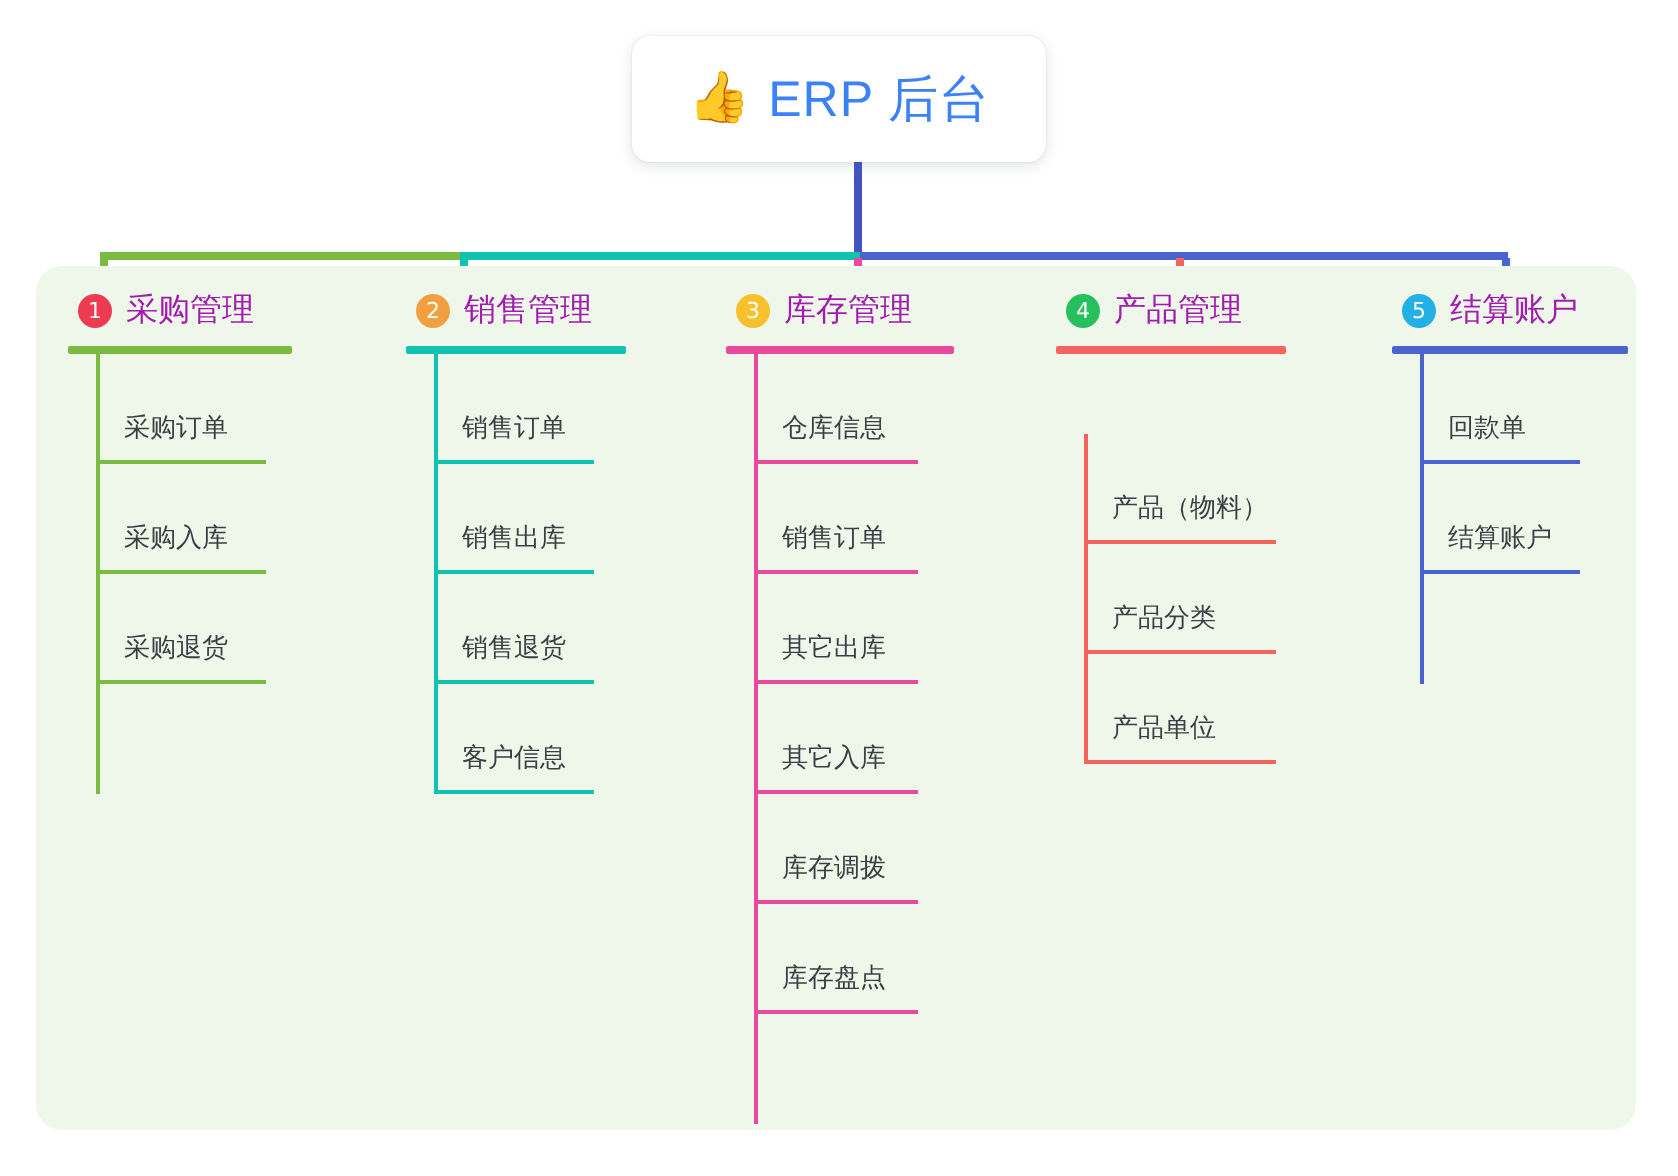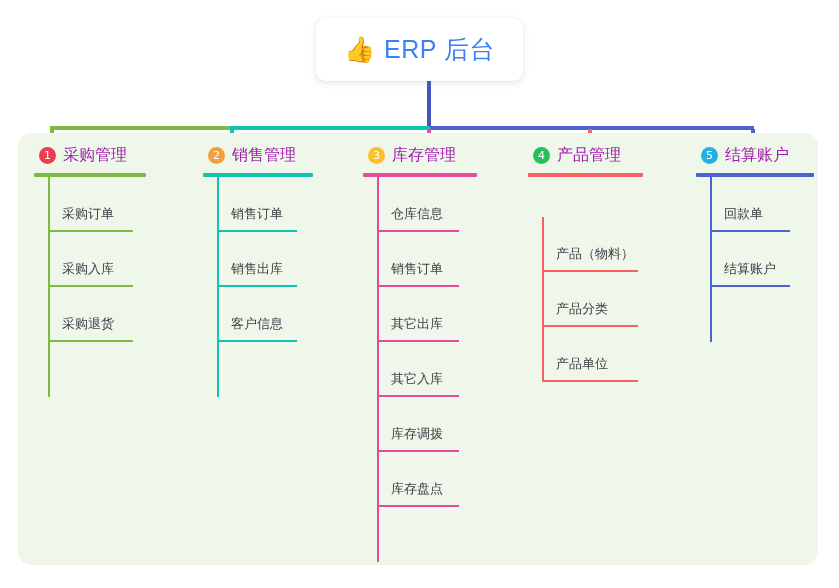--- a/index.html
+++ b/index.html
@@ -114,20 +114,24 @@
           <div class="spine" style="background: rgb(15, 195, 176); height: 220px;"></div>
           <div class="item">
             <div class="item-label">销售订单</div>
             <div class="item-rule" style="background: rgb(15, 195, 176); width: 80px;"></div>
           </div>
           <div class="item">
             <div class="item-label">销售出库</div>
             <div class="item-rule" style="background: rgb(15, 195, 176); width: 80px;"></div>
           </div>
           <div class="item">
+            <div class="item-label">销售退货</div>
+            <div class="item-rule" style="background: rgb(15, 195, 176); width: 80px;"></div>
+          </div>
+          <div class="item">
             <div class="item-label">客户信息</div>
             <div class="item-rule" style="background: rgb(15, 195, 176); width: 80px;"></div>
           </div>
         </div>
       </div>
       <div class="col" style="left: 363px;">
         <div class="col-head">
           <span class="badge" style="background: rgb(247, 193, 44);">3</span>
           <span class="col-title">库存管理</span>
         </div>

